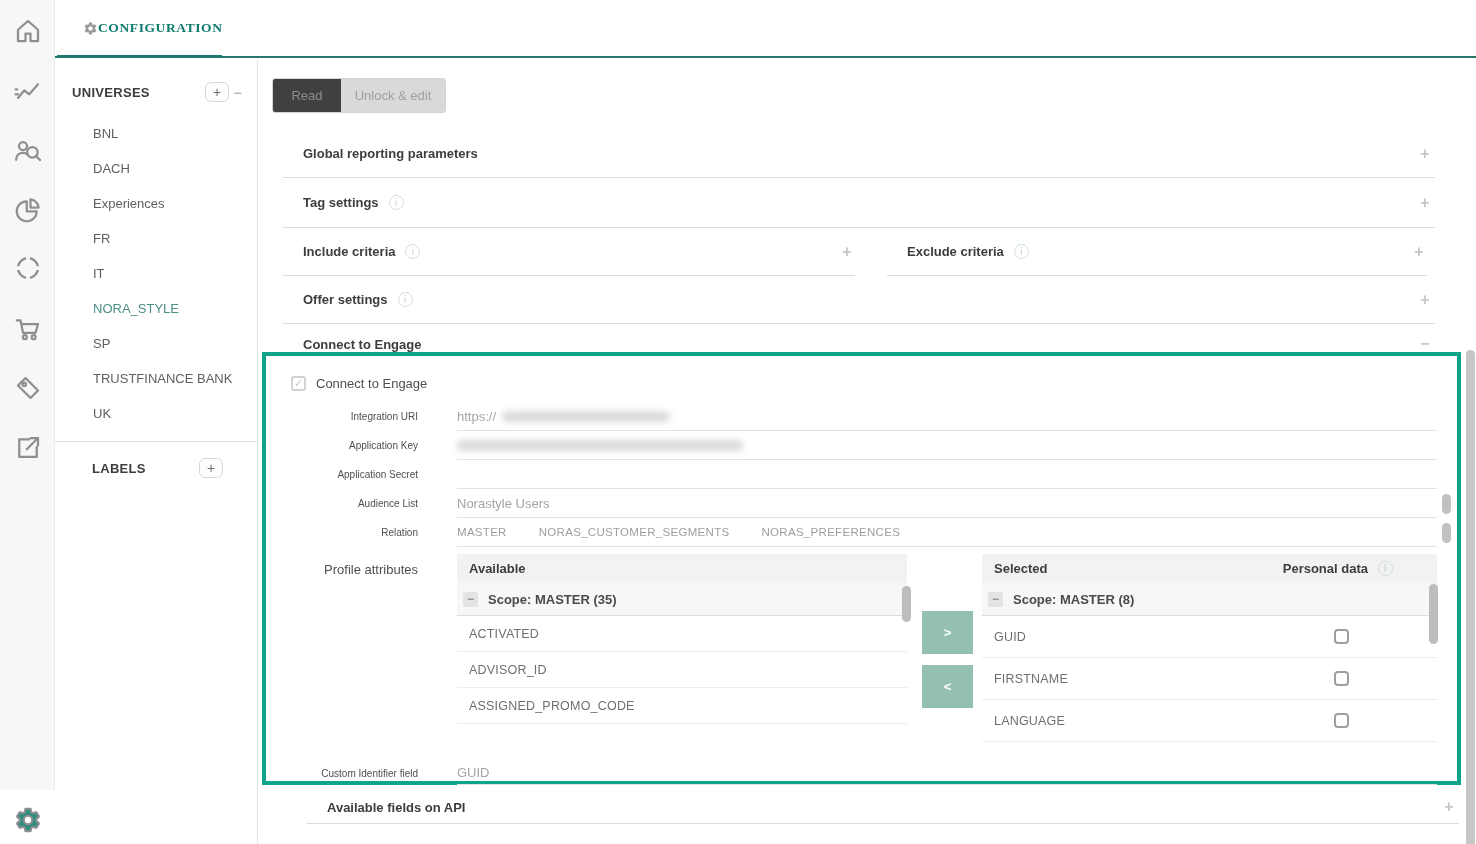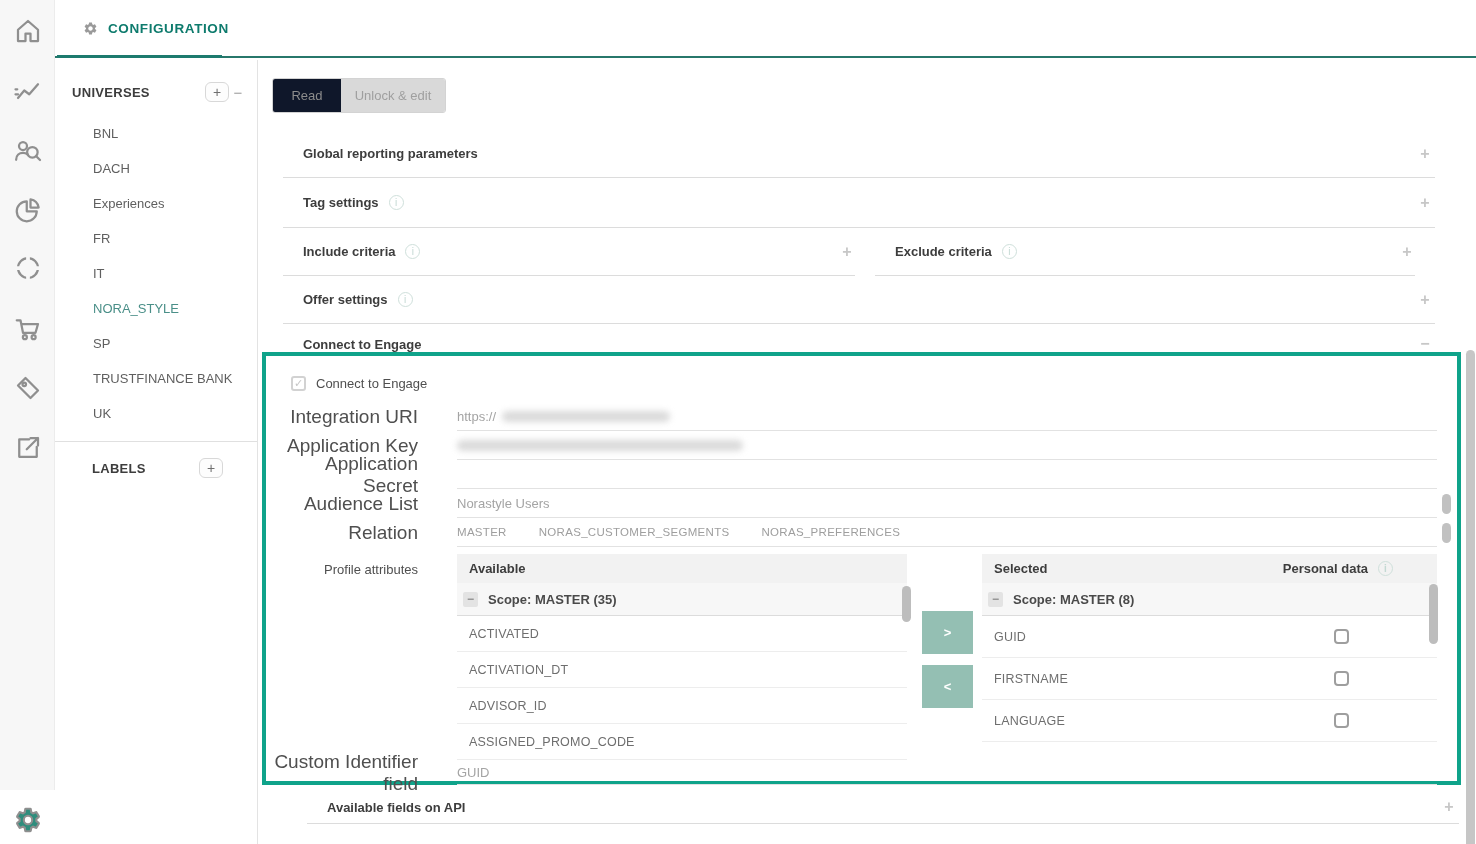--- a/index.html
+++ b/index.html
@@ -12,22 +12,22 @@
   .rail .nav-ic { position:absolute; left:13px; width:30px; height:30px;
     color:#8f8f8f; cursor:pointer; }
   .rail svg { width:100%; height:100%; stroke:#8f8f8f; fill:none;
     stroke-width:1.8; stroke-linecap:round; stroke-linejoin:round; }
   .settings-btn { position:absolute; left:14px; top:806px; width:28px; height:28px; }
   .settings-btn svg { width:28px; height:28px; fill:#2f8d7d; }
 
   
   .header { position:absolute; left:55px; top:0; right:0; height:58px;
     background:#fff; border-bottom:2px solid #27776b; }
-  .tab { position:relative; display:inline-flex; align-items:center; gap:10px;
-    height:56px; padding-left:28px; cursor:pointer; }
+  .tab { position:relative; display:inline-flex; align-items:center; 
+    height:56px; padding-left:28px; cursor:pointer;font-family:Liberation Serif, serif; }
   .tab .gear-sm { width:15px; height:15px; fill:#9a9a9a; }
   .tab-label { font-size:13.5px; font-weight:bold; letter-spacing:.6px; color:#0e7b6d; }
   .tab-underline { position:absolute; left:2px; bottom:-2px; width:165px; height:3px;
     background:#1d7a6e; }
 
   
   .sidebar { position:absolute; left:55px; top:60px; width:203px; bottom:0;
     background:#fff; border-right:1px solid #e3e3e3; }
   .side-head { display:flex; align-items:center; margin:22px 10px 0 17px; }
   .side-title { font-size:13px; font-weight:bold; letter-spacing:.3px; color:#3d3d3d; flex:1; }
@@ -41,48 +41,48 @@
   .side-item.sel { color:#4a8f88; }
   .side-divider { border-top:1px solid #e0e0e0; margin-top:10px; }
   .labels-head { display:flex; align-items:center; margin:16px 34px 0 17px;padding-left:20px; }
 
   
   .main { position:absolute; left:259px; top:60px; right:0; bottom:0; background:#fff; }
 
   .btn-group { display:inline-flex; margin:18px 0 0 13px; border:1px solid #d3d3d3;
     border-radius:3px; overflow:hidden; }
   .btn { height:33px; border:none; font-family:inherit; font-size:13px; cursor:pointer; }
-  .btn.read { width:68px; background:#0f172a; color:#8c8c8c; }
+  .btn.read { width:68px; background:#404040; color:#8c8c8c; }
   .btn.unlock { width:104px; background:#d9d9d9; color:#9f9f9f; }
 
   .sections { margin-left:24px; width:1152px; }
   .sec-row { display:flex; align-items:center; border-bottom:1px solid #dcdcdc;
     padding:0 2px 0 20px; }
   .sec-row.noline { border-bottom:none; }
   .h48 { height:48px; } .h50 { height:50px; } .h40 { height:40px; }
   .sec-title { font-size:13px; font-weight:bold; color:#3d3d3d;text-align:right; }
   .sec-spacer { flex:1; }
   .toggle { font-size:16px; font-weight:bold; color:#c7c7c7; cursor:pointer;
     width:16px; text-align:center; }
   .info { display:inline-block; width:15px; height:15px; border:1px solid #cfe0db;
     border-radius:50%; margin-left:10px; text-align:center; line-height:14px;
     font-size:10px; color:#c3d9d3; font-style:normal; }
   .info::after { content:"i"; }
-  .two-col { display:flex; gap:20px; }
+  .two-col { display:flex; gap:32px; }
   .two-col .col1 { width:572px; display:flex; align-items:center;
     border-bottom:1px solid #dcdcdc; padding-left:20px; }
   .two-col .col2 { width:540px; display:flex; align-items:center;
     border-bottom:1px solid #dcdcdc; padding-left:20px; }
 
   
   .engage-box { position:absolute; left:3px; top:292px; width:1199px; height:433px;
     border:4px solid #0fa38a; background:#fff; }
   .form-row { position:relative; display:flex; align-items:center; height:29px;
     margin:0 17px 0 0; }
-  .form-row .lbl { width:152px; text-align:right; font-size:19px; color:#4f4f4f;
+  .form-row .lbl { width:152px; text-align:right; font-size:10px; color:#4f4f4f;
     flex:none; }
   .form-row .field { margin-left:39px; width:980px; height:100%;
     display:flex; align-items:center; border-bottom:1px solid #e2e2e2;
     font-size:13px; color:#a4a4a4; }
   .chk-row { display:flex; align-items:center; gap:10px; margin:16px 0 8px 25px; height:22px; }
   .checkbox { width:15px; height:15px; border:2px solid #d2d2d2; border-radius:3px;
     background:#fff; display:flex; align-items:center; justify-content:center;
     font-size:11px; color:#c6c6c6; line-height:1; }
   .chk-label { font-size:13px; color:#4f4f4f; }
   .blob { display:inline-block; height:11px; border-radius:6px; background:#bdbdbd;
@@ -329,21 +329,20 @@
 
         <div class="list avail">
           <div class="list-head">
             <span>Available</span>
           </div>
           <div class="scope-row">
             <span class="scope-minus">−</span>
             <span>Scope: MASTER (35)</span>
           </div>
           <div class="li-item">ACTIVATED</div>
-          <div class="li-item">ACTIVATION_DT</div>
           <div class="li-item">ADVISOR_ID</div>
           <div class="li-item">ASSIGNED_PROMO_CODE</div>
           <span class="list-thumb avail-thumb"></span>
         </div>
 
         <div class="transfer">
           <button class="tr-btn">&gt;</button>
           <button class="tr-btn">&lt;</button>
         </div>
 

